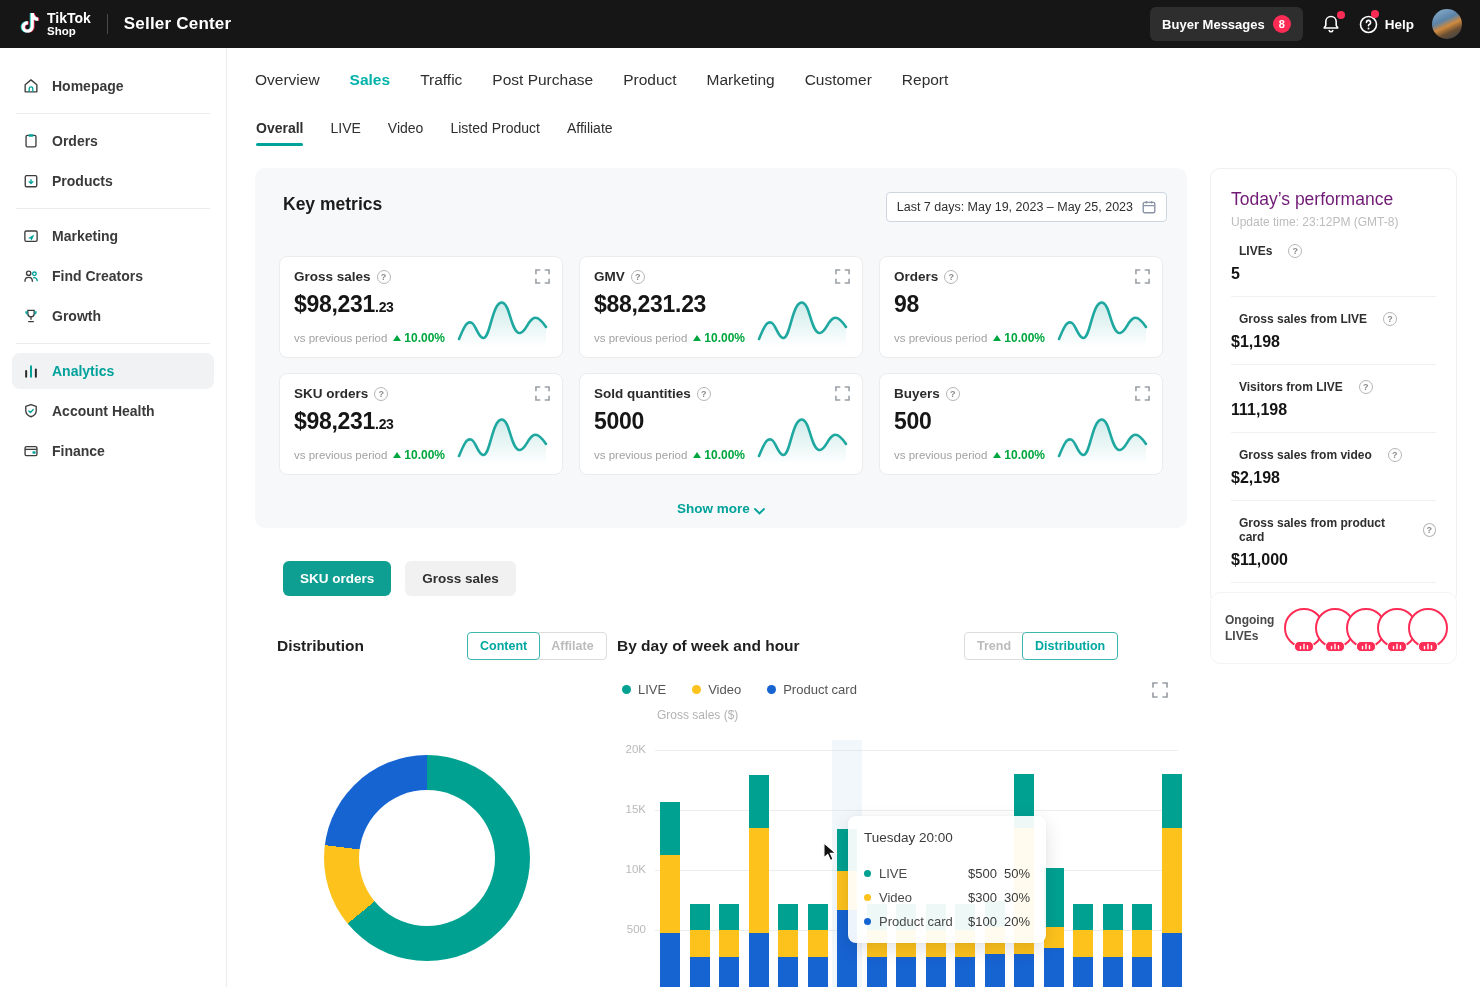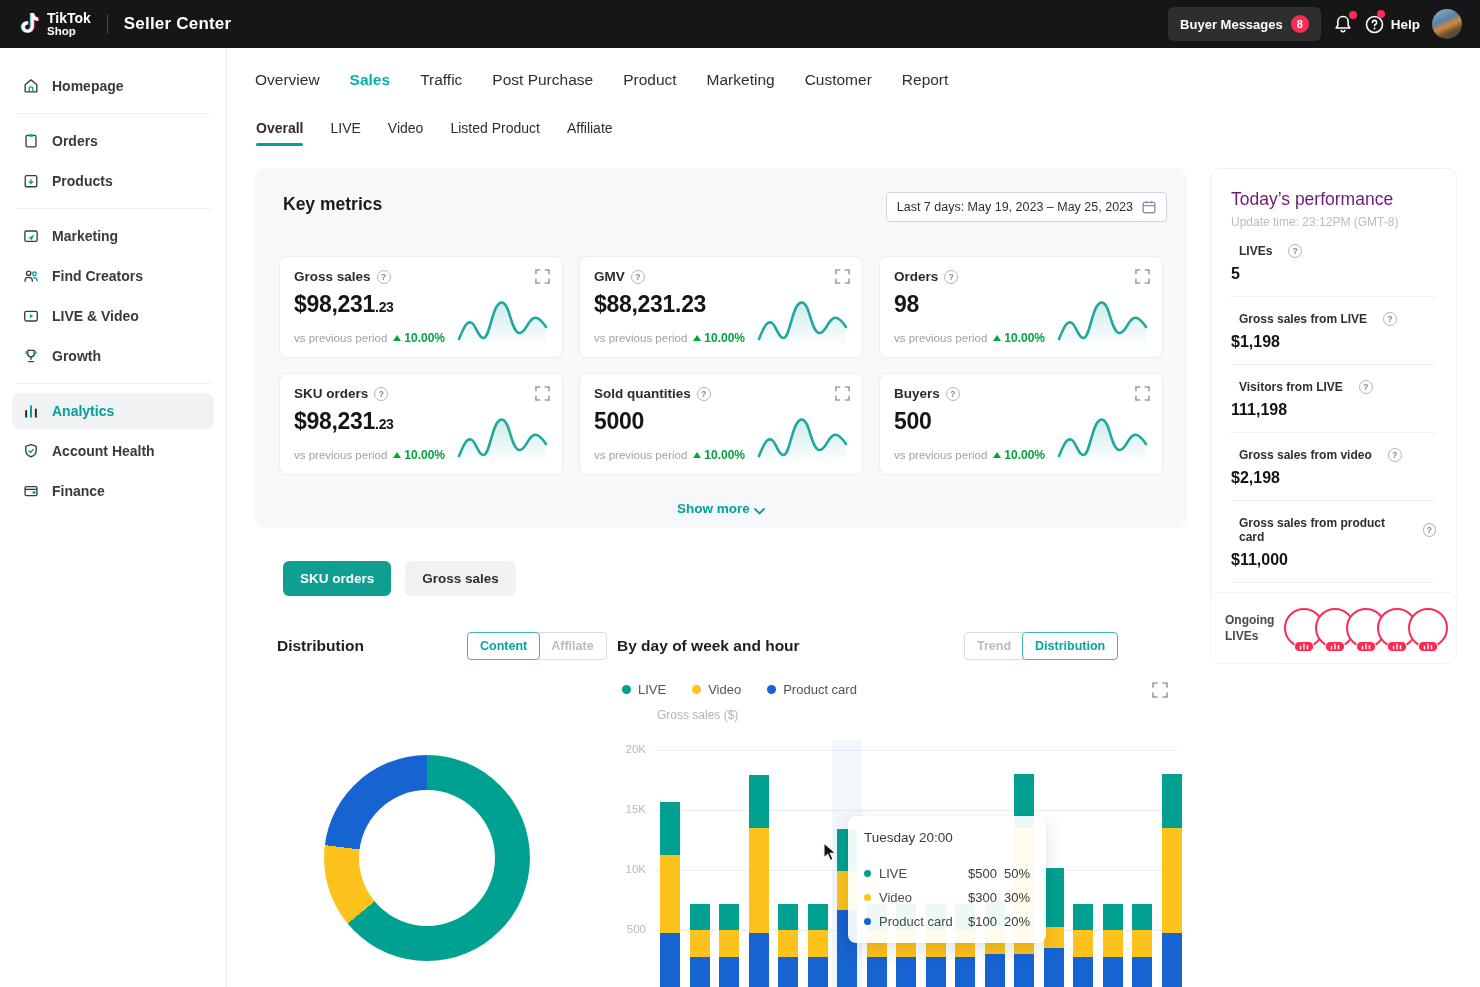--- a/index.html
+++ b/index.html
@@ -8,21 +8,21 @@
   #app { position:relative; width:1480px; height:987px; background:#fff; overflow:hidden; }
 
   
   .topbar { position:absolute; left:0; top:0; right:0; height:48px; background:#161616; display:flex; align-items:center; padding:0 18px; color:#fff; z-index:30; }
   .logo-note svg { display:block; filter:drop-shadow(1px 0 rgba(254,44,85,.8)) drop-shadow(-1px 0 rgba(37,244,238,.8)); }
   .brand { margin-left:7px; line-height:1.05; }
   .brand .b1 { font-size:14px; font-weight:bold; }
   .brand .b2 { font-size:11.5px; font-weight:bold; }
   .vdiv { width:1px; height:20px; background:#4a4a4a; margin:0 16px; }
   .product-name { font-size:17px; font-weight:bold; letter-spacing:.2px; }
-  .tb-right { margin-left:auto; display:flex; align-items:center; gap:12px; }
+  .tb-right { margin-left:auto; display:flex; align-items:center; gap:18px; }
   .bm-btn { display:flex; align-items:center; gap:8px; background:#2e2e2e; border:none; color:#fff; border-radius:6px; padding:8px 12px; font-family:inherit; font-size:13px; font-weight:bold; cursor:pointer; }
   .bm-badge { width:18px; height:18px; border-radius:50%; background:#fe2c55; color:#fff; font-size:11px; font-weight:bold; display:grid; place-items:center; }
   .icon-wrap { position:relative; display:grid; place-items:center; cursor:pointer; }
   .red-dot { position:absolute; top:-3px; right:-4px; width:8px; height:8px; border-radius:50%; background:#fe2c55; }
   .help-wrap { display:flex; align-items:center; gap:7px; font-size:13.5px; font-weight:bold; cursor:pointer; position:relative; }
   .help-wrap .red-dot { top:-5px; right:auto; left:12px; }
   .avatar { width:30px; height:30px; border-radius:50%; background:linear-gradient(155deg,#8fb4d4 0%,#5b83a6 38%,#d08a3e 55%,#6b4f33 72%,#2f3f4f 100%); cursor:pointer; }
 
   
   .sidebar { position:absolute; top:48px; left:0; width:227px; bottom:0; background:#fff; border-right:1px solid #ececec; padding:20px 12px; }
@@ -215,29 +215,20 @@
       <div class="side-item">
         <span class="si-icon">
           <svg width="18" height="18" viewBox="0 0 20 20">
             <circle cx="7.4" cy="6.9" r="2.4" fill="none" stroke="#3d3d3d" stroke-width="1.5"></circle>
             <path d="M3.3 15.8c0-2.6 2-4.2 4.1-4.2s4.1 1.6 4.1 4.2" fill="none" stroke="#3d3d3d" stroke-width="1.5" stroke-linecap="round"></path>
             <circle cx="13.8" cy="7.5" r="2" fill="none" stroke="#00a29a" stroke-width="1.5"></circle>
             <path d="M13 11.9c2-.2 3.6 1.2 3.9 3.3" fill="none" stroke="#00a29a" stroke-width="1.5" stroke-linecap="round"></path>
           </svg>
         </span>
         <span>Find Creators</span>
-      </div>
-      <div class="side-item">
-        <span class="si-icon">
-          <svg width="18" height="18" viewBox="0 0 20 20">
-            <rect x="3" y="4.8" width="14" height="10.8" rx="2" fill="none" stroke="#3d3d3d" stroke-width="1.5"></rect>
-            <path d="M8.8 7.9l3.6 2.3-3.6 2.3Z" fill="#00a29a"></path>
-          </svg>
-        </span>
-        <span>LIVE &amp; Video</span>
       </div>
       <div class="side-item">
         <span class="si-icon">
           <svg width="18" height="18" viewBox="0 0 20 20">
             <path d="M6.5 3.8h7v3.6a3.5 3.5 0 0 1-7 0Z" fill="none" stroke="#3d3d3d" stroke-width="1.5"></path>
             <path d="M6.5 5.3H4.4a2.2 2.2 0 0 0 2.2 2.7M13.5 5.3h2.1a2.2 2.2 0 0 1-2.2 2.7" fill="none" stroke="#00a29a" stroke-width="1.4"></path>
             <path d="M10 11v2.6M7.4 16.2h5.2" fill="none" stroke="#3d3d3d" stroke-width="1.5" stroke-linecap="round"></path>
           </svg>
         </span>
         <span>Growth</span>

